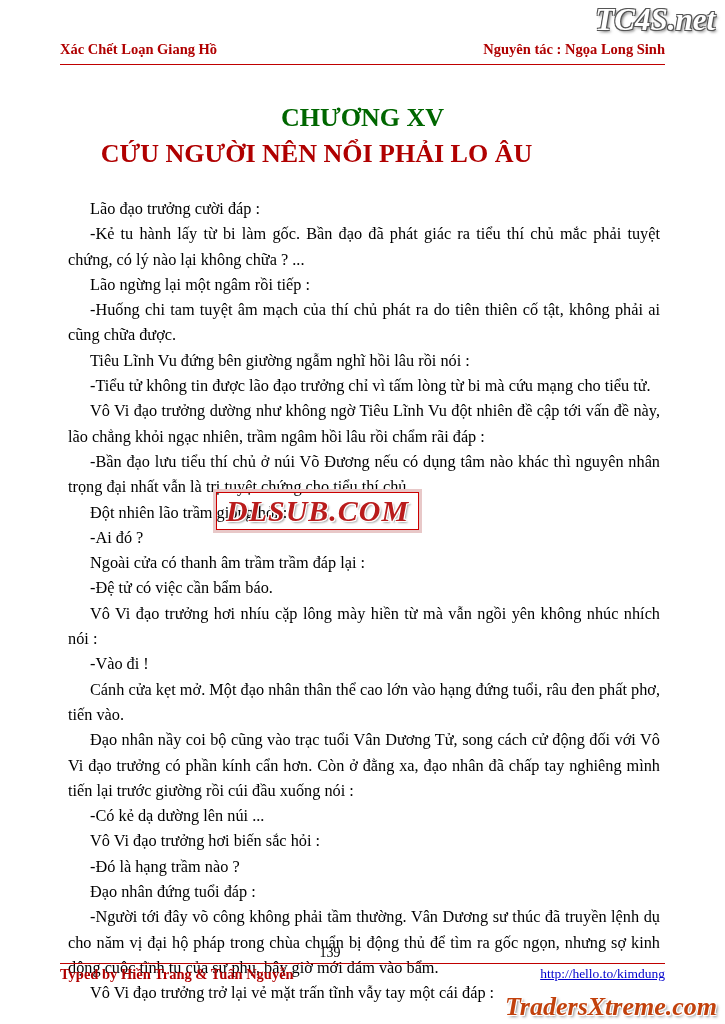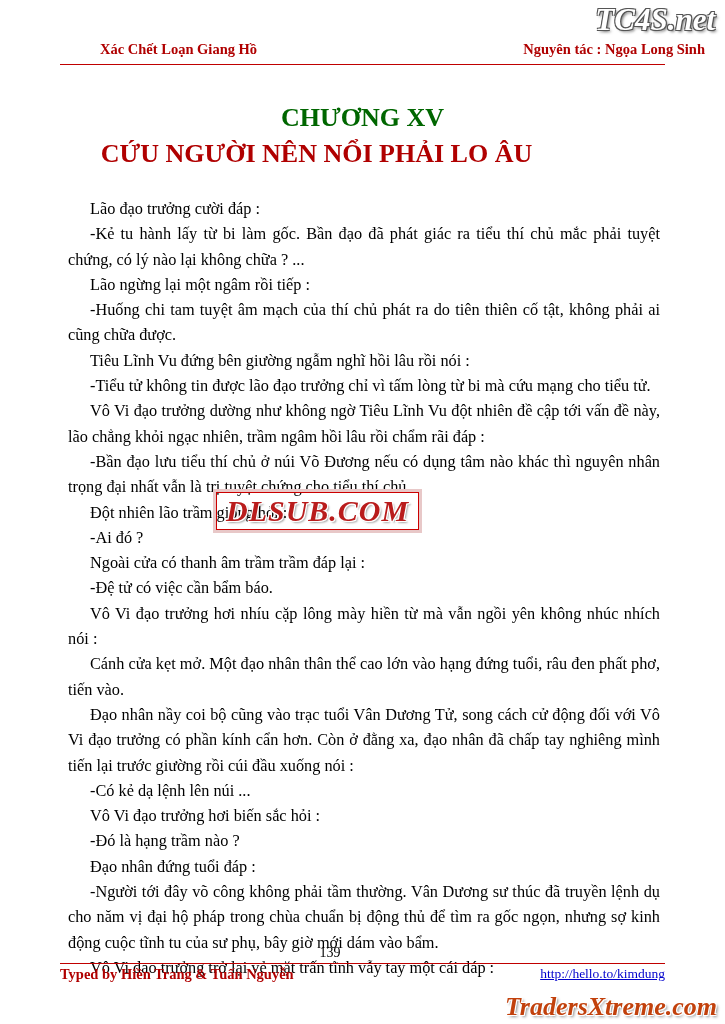--- a/index.html
+++ b/index.html
@@ -45,21 +45,20 @@
     top: 41px;
     left: 60px;
     width: 605px;
     display: flex;
     justify-content: space-between;
     align-items: flex-end;
     font-size: 14.5px;
     font-weight: bold;
     color: #b00000;
     font-family: "Liberation Serif", serif;
-    margin-left: 40px;
   }
   .header-rule {
     position: absolute;
     top: 64px;
     left: 60px;
     width: 605px;
     height: 1px;
     background: #c00000;
   }
 
@@ -209,23 +208,24 @@
       <p>-Huống chi tam tuyệt âm mạch của thí chủ phát ra do tiên thiên cố tật, không phải ai cũng chữa được.</p>
       <p>Tiêu Lĩnh Vu đứng bên giường ngẫm nghĩ hồi lâu rồi nói :</p>
       <p>-Tiểu tử không tin được lão đạo trưởng chỉ vì tấm lòng từ bi mà cứu mạng cho tiểu tử.</p>
       <p>Vô Vi đạo trưởng dường như không ngờ Tiêu Lĩnh Vu đột nhiên đề cập tới vấn đề này, lão chẳng khỏi ngạc nhiên, trầm ngâm hồi lâu rồi chẩm rãi đáp :</p>
       <p>-Bần đạo lưu tiểu thí chủ ở núi Võ Đương nếu có dụng tâm nào khác thì nguyên nhân trọng đại nhất vẫn là trị tuyệt chứng cho tiểu thí chủ...</p>
       <p>Đột nhiên lão trầm giọng hỏi :</p>
       <p>-Ai đó ?</p>
       <p>Ngoài cửa có thanh âm trầm trầm đáp lại :</p>
       <p>-Đệ tử có việc cần bẩm báo.</p>
       <p>Vô Vi đạo trưởng hơi nhíu cặp lông mày hiền từ mà vẫn ngồi yên không nhúc nhích nói :</p>
+      <p>-Vào đi !</p>
       <p>Cánh cửa kẹt mở. Một đạo nhân thân thể cao lớn vào hạng đứng tuổi, râu đen phất phơ, tiến vào.</p>
       <p>Đạo nhân nầy coi bộ cũng vào trạc tuổi Vân Dương Tử, song cách cử động đối với Vô Vi đạo trưởng có phần kính cẩn hơn. Còn ở đằng xa, đạo nhân đã chấp tay nghiêng mình tiến lại trước giường rồi cúi đầu xuống nói :</p>
-      <p>-Có kẻ dạ lệnh lên núi ...</p>
+      <p>-Có kẻ dạ dường lên núi ...</p>
       <p>Vô Vi đạo trưởng hơi biến sắc hỏi :</p>
       <p>-Đó là hạng trầm nào ?</p>
       <p>Đạo nhân đứng tuổi đáp :</p>
       <p>-Người tới đây võ công không phải tầm thường. Vân Dương sư thúc đã truyền lệnh dụ cho năm vị đại hộ pháp trong chùa chuẩn bị động thủ để tìm ra gốc ngọn, nhưng sợ kinh động cuộc tĩnh tu của sư phụ, bây giờ mới dám vào bẩm.</p>
       <p>Vô Vi đạo trưởng trở lại vẻ mặt trấn tĩnh vẫy tay một cái đáp :</p>
     </div>
 
   <div class="wm-mid">DLSUB.COM</div>
 
   <div class="page-number">139</div>

